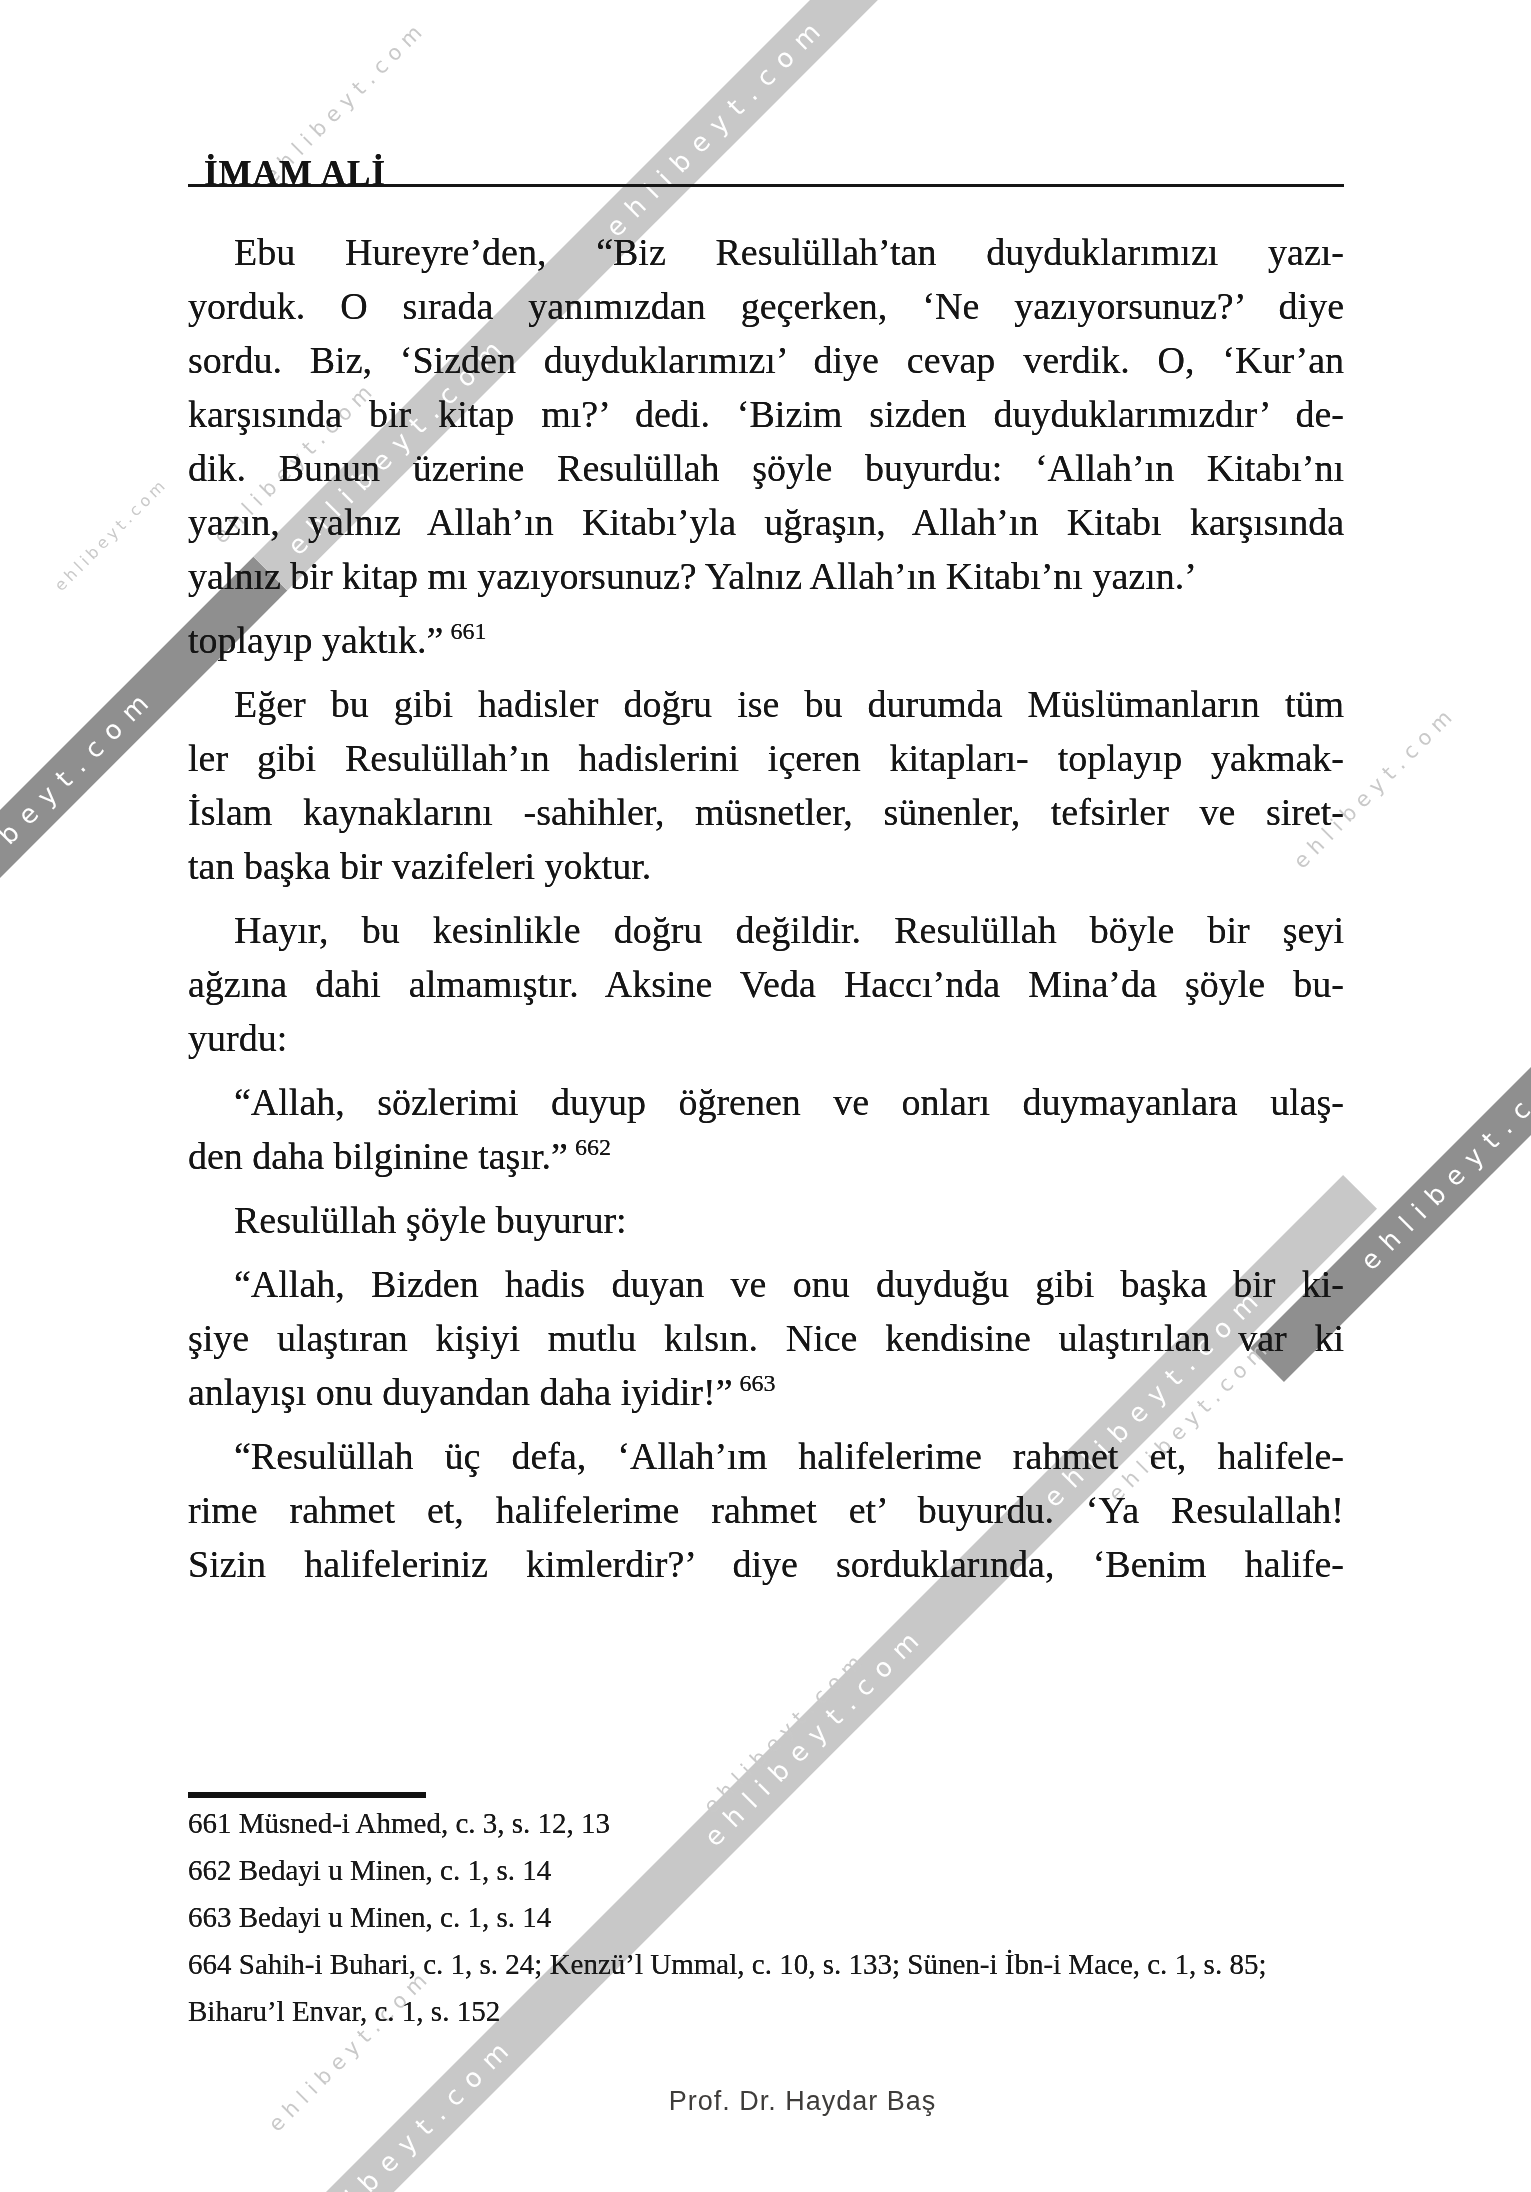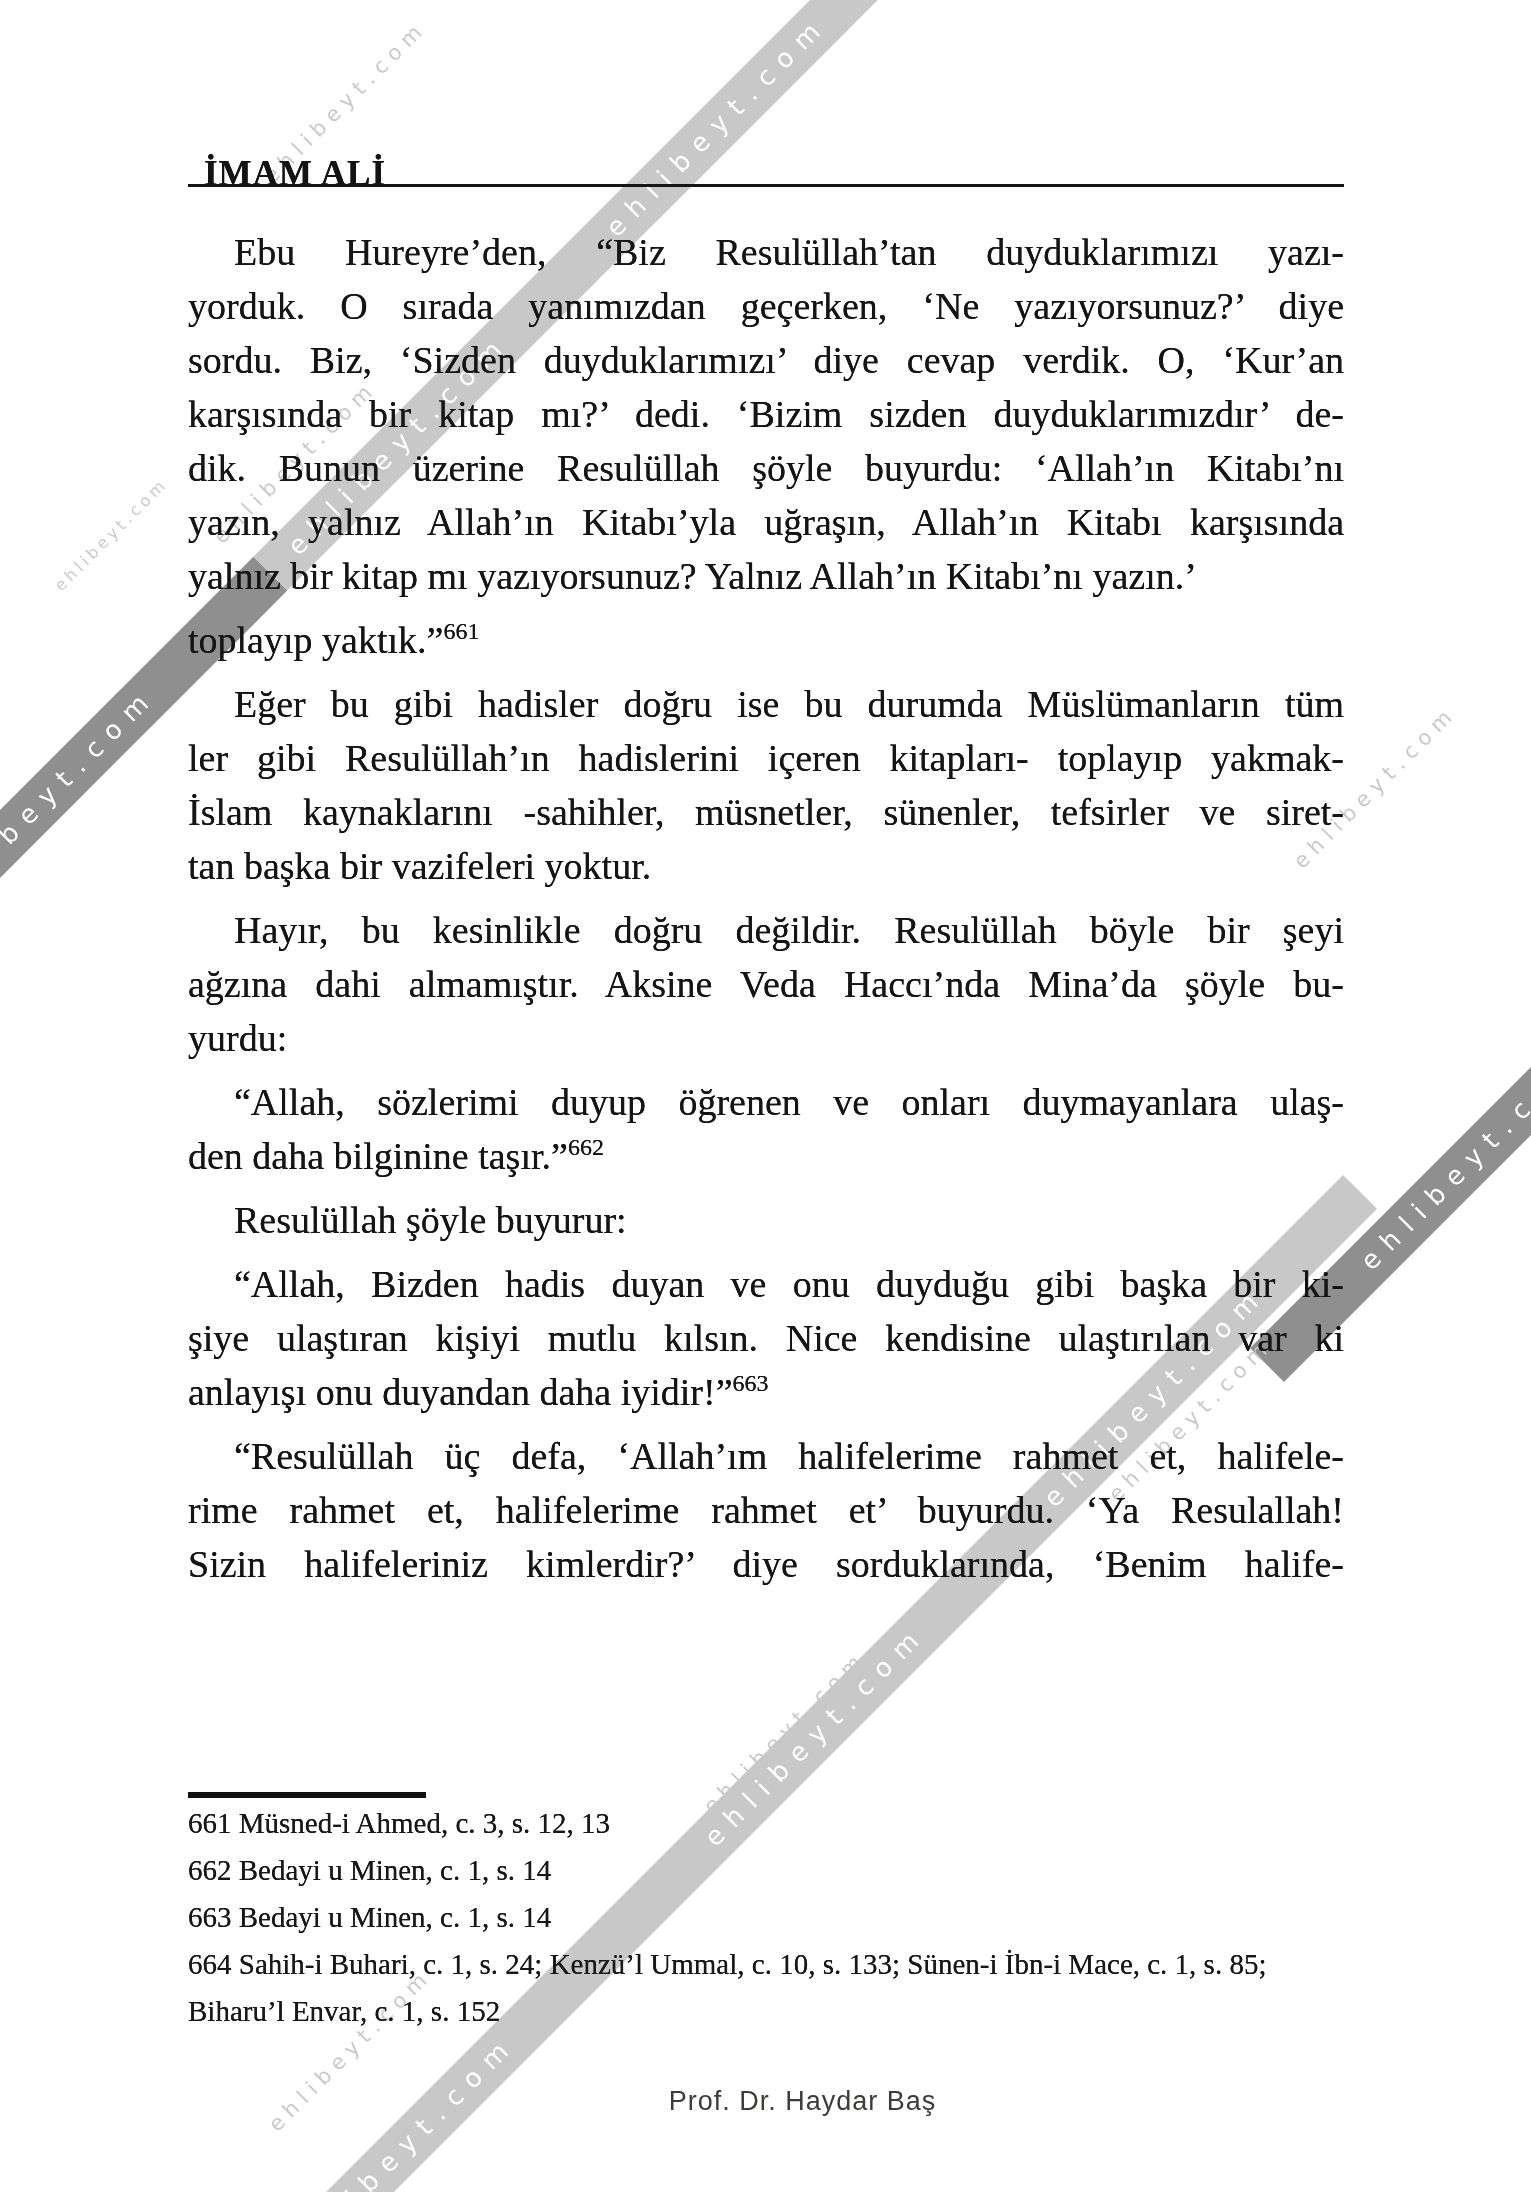--- a/index.html
+++ b/index.html
@@ -45,21 +45,21 @@
     position:absolute; left:188px; top:225px; width:1156px;
     font-size:38px; line-height:54px; color:#151515;
     text-shadow:0 0 0.6px #151515;
   }
   .para + .para { margin-top:10px; }
   .bline { height:54px; overflow:hidden; }
   .jline { text-align:justify; }
   .jline::after { content:""; display:inline-block; width:100%; height:0; }
   .indent { text-indent:46px; }
   .fnref {
-    font-size:24px; position:relative; top:-14px; 
+    font-size:24px; position:relative; top:-14px; margin-left:7px;
     letter-spacing:0;
   }
 
   .fn-rule {
     position:absolute; left:188px; top:1792px; width:238px; height:6px;
     background:#111111;
   }
   .fn-block {
     position:absolute; left:188px; top:1800px; width:1156px;
     font-size:29px; line-height:47px; color:#181818;

